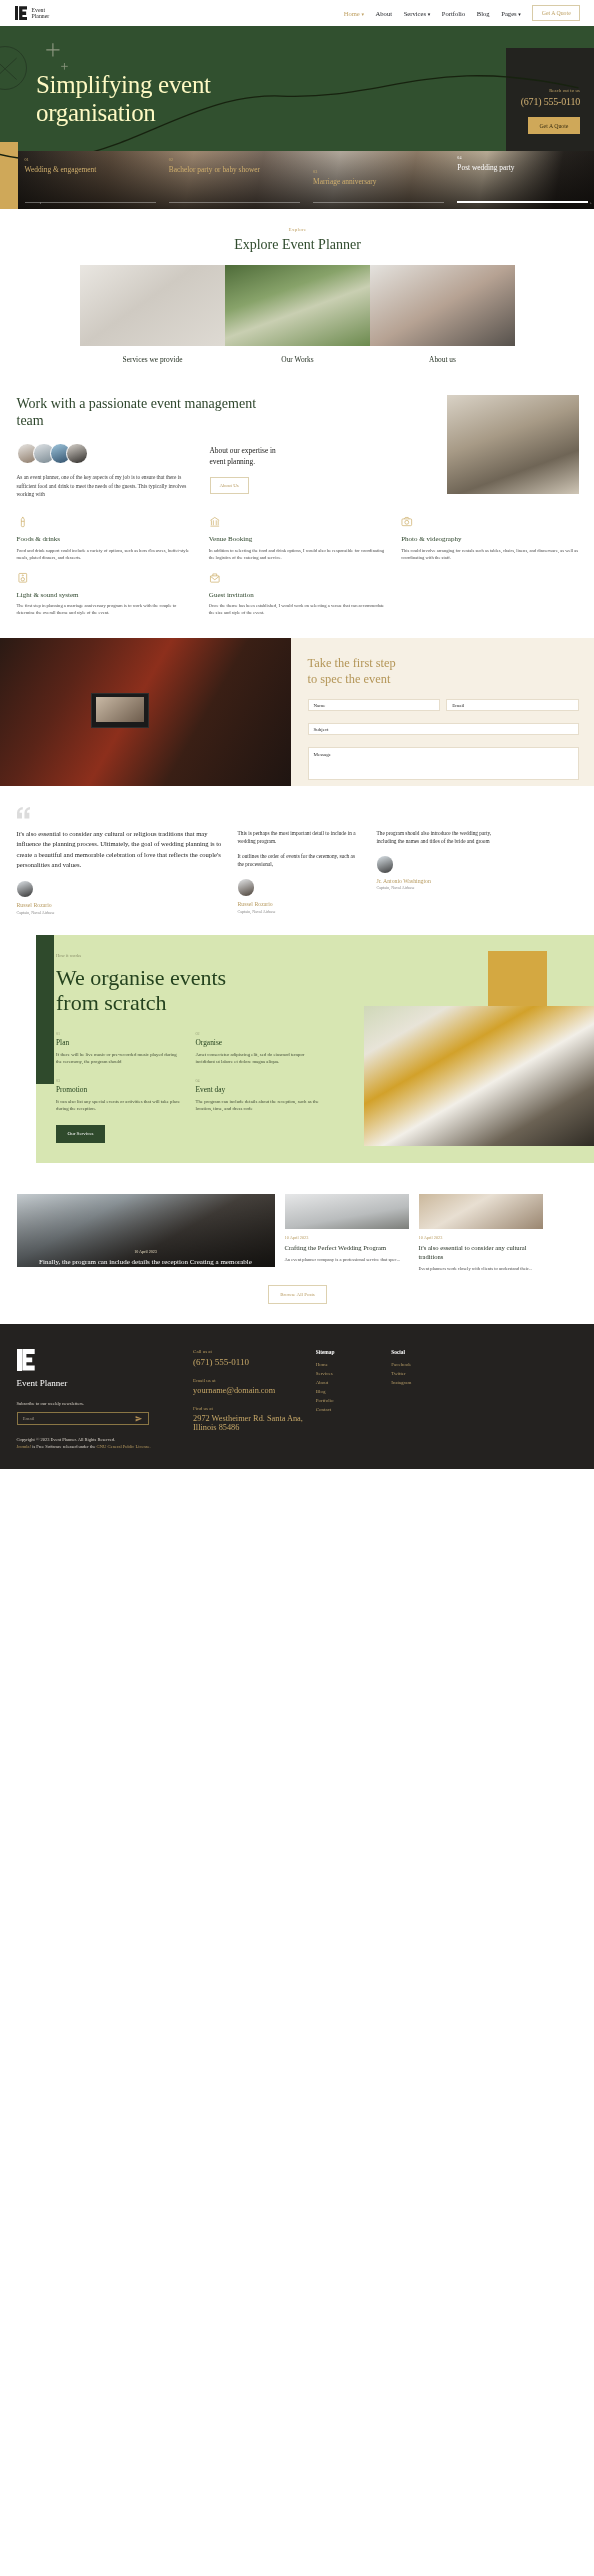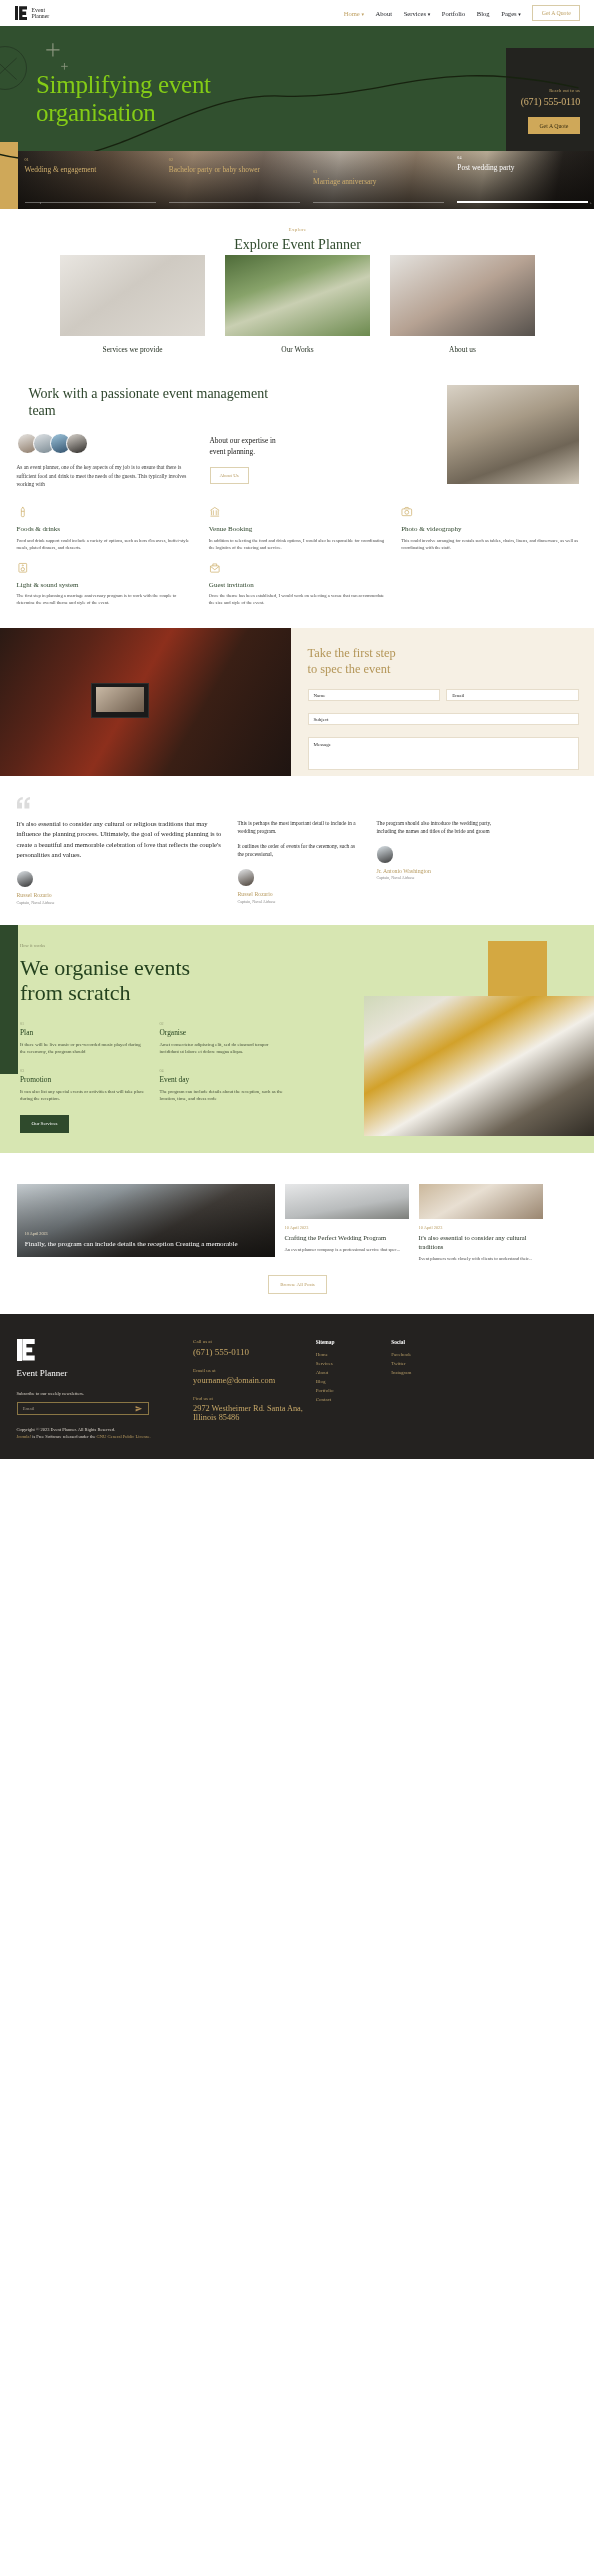--- a/index.html
+++ b/index.html
@@ -43,21 +43,21 @@
     padding: 4.1px 8.3px; white-space: nowrap; background: transparent;
   }
 
   
   .hero { position: relative; background: #31502f; height: 183px; overflow: hidden; }
   .hero-dark-panel { position:absolute; right:0; top:22px; width:89px; height:107px; background:#23231f; }
   .hero-gold-strip { position:absolute; left:0; top:116px; width:18px; height:68px; background:#cfa859; }
   .hero-deco { position:absolute; left:-23px; top:8.3px; width:99px; height:66px; opacity:.55; }
   .hero-wave { position:absolute; left:0; top:33px; width:595px; height:107px; }
   .hero-title {
-    position: absolute; left: 36px; top: 45px; color: #84cc16;
+    position: absolute; left: 36px; top: 45px; color: #fef9c3;
     font-size: 25px; line-height: 28px; font-family: "Liberation Serif", serif;
     font-weight: 400; letter-spacing: -0.3px; z-index: 3;
   }
   .hero-contact { position:absolute; right:15px; top:62px; text-align:right; z-index:4;}
   .reach-label { font-size: 4.5px; color: #c9ab6d; letter-spacing:0.2px; }
   .phone { font-size: 10px; color: #d3b274; margin-top: 2.5px; letter-spacing:-0.2px;}
   .hero-quote-btn {
     margin-top: 10px; background: #cfa859; color: #3a2f12; font-size: 5.8px;
     padding: 5.8px 11.6px; display: inline-block; float: right;
   }
@@ -77,29 +77,29 @@
   .cat.active .bar { background: #fff; height: 1.7px; }
   .arrow-l, .arrow-r { position:absolute; bottom:4.1px; font-size:5px; color:#cfcfcf; z-index:3;}
   .arrow-l{ left:21.5px;} .arrow-r{ right:3.3px;}
 
   
   .explore { padding: 18px 0 21.5px; text-align: center; background:#fff;}
   .eyebrow { font-size: 5px; color: #c0a265; letter-spacing: 0.3px; }
   .sec-title {
     font-size: 14px; color: #2f4a2c; margin-top: 5px; font-family: "Liberation Serif", serif;
   }
-  .explore-grid { display: flex; gap: 20px; justify-content: center; margin-top: 2px; align-items: center; }
+  .explore-grid { display: flex; gap: 0; justify-content: center; margin-top: 12px; align-items: center; }
   .ex-card { width: 145px; }
   .ex-img { width: 145px; height: 81px; }
   .ex-cap { font-size: 7.4px; color: #1f2b1d; margin-top: 8.3px; }
 
   
   .passion { padding: 10px 16.5px 0; position: relative; }
   .passion-title {
-    font-size: 14px; line-height: 17.3px; color: #2d452b; font-family:"Liberation Serif",serif; max-width:248px;margin-left:12px;
+    font-size: 14px; line-height: 17.3px; color: #2d452b; font-family:"Liberation Serif",serif; max-width:248px;
   }
   .passion-row { display: flex; gap: 15px; margin-top: 13.2px; }
   .passion-left { width: 178px; }
   .avatars { display: flex; }
   .avatar { width: 21.5px; height: 21.5px; border-radius: 50%; border: 1.2px solid #fff; margin-left: -5px; }
   .avatar:first-child { margin-left: 0; }
   .passion-body { font-size: 5.3px; line-height: 8.3px; color: #3b3b3b; margin-top: 9px; }
   .passion-mid { width: 78px; padding-top: 3.3px;}
   .passion-sub { font-size: 7.4px; line-height: 10.7px; color: #20201e; }
   .about-btn {
@@ -139,39 +139,39 @@
   .testi-grid { display: flex; gap: 15px; }
   .t1 { width: 206px; } .t2 { width: 124px; } .t3 { width: 124px; }
   .t-big { font-size: 6.6px; line-height: 10.3px; color: #232323; }
   .t-sm { font-size: 5.3px; line-height: 8.3px; color: #2a2a2a; }
   .t-sm + .t-sm { margin-top: 6.6px; }
   .t-av { width: 16.5px; height: 16.5px; border-radius: 50%; margin-top: 10.7px; }
   .t-name { font-size: 5.8px; color: #b79a5f; margin-top: 5px; }
   .t-role { font-size: 4.1px; color: #8a8a8a; margin-top: 1.7px; }
 
   
-  .org { background: #d7e6b2; position: relative; padding: 18px 0 20px 20px; overflow:hidden;}
+  .org { background: #d7e6b2; position: relative; padding: 18px 0 20px 20px; overflow:hidden;margin-left:36px;}
   .org-darkbar { position: absolute; left: 0; top: 0; width: 18px; height: 149px; background: #2f4a2c; }
   .org-gold { position:absolute; right:48px; top:16.5px; width:59px; height:55px; background:#d4a841;}
   .org-eyebrow { font-size: 4.6px; color: #8a8f6a; }
   .org-title { font-size: 22px; line-height: 25.6px; color: #25431f; margin-top: 6.6px; font-family:"Liberation Serif",serif;}
   .org-steps { display: grid; grid-template-columns: 1fr 1fr; gap: 13.2px 15px; width: 264px; margin-top: 15px; }
   .step .n { font-size: 4.1px; color: #9aa37b; }
   .step h5 { font-size: 7.4px; color: #25431f; font-weight: 400; margin-top: 2.5px; font-family:"Liberation Serif",serif;}
   .step p { font-size: 4.8px; line-height: 7px; color: #46513a; margin-top: 3.3px; }
   .org-btn { background: #2f4a2c; color: #fff; font-size: 5px; padding: 6.6px 11.6px; display: inline-block; margin-top: 13.2px; }
   .org-img { position: absolute; right: 0; top: 71px; width: 231px; height: 140px; }
 
   
   .blog { padding: 18px 16.5px 20px; text-align: center; }
   .blog-title { font-size: 14px; color: #2f4a2c; font-family:"Liberation Serif",serif; }
   .blog-grid { display: flex; gap: 10px; margin-top: 13.2px; text-align: left; }
   .b-main { width: 258px; height: 73px; position: relative; overflow:hidden; }
   .b-main .ov { position: absolute; inset: 0; background: linear-gradient(to top, rgba(0,0,0,.55), rgba(0,0,0,.05)); }
-  .b-main .txt { position: absolute; left: 8.3px; right: 8.3px; bottom: 8px; z-index: 2; }
+  .b-main .txt { position: absolute; left: 8.3px; right: 8.3px; bottom: 0; z-index: 2; text-align: center; }
   .b-date-w { font-size: 4.1px; color: #e8dcc0; }
   .b-head-w { font-size: 7px; line-height: 10px; color: #fff; margin-top: 3.3px; font-family:"Liberation Serif",serif;}
   .b-card { width: 124px; }
   .b-thumb { width: 124px; height: 35px; }
   .b-date { font-size: 4.3px; color: #b79a5f; margin-top: 5.8px; }
   .b-head { font-size: 6.6px; line-height: 9px; color: #1f2b1d; margin-top: 3.3px; font-family:"Liberation Serif",serif;}
   .b-exc { font-size: 4.6px; line-height: 7px; color: #4a4a4a; margin-top: 4.1px; }
   .browse { border: 0.8px solid #ddd1b0; color: #b79a5f; font-size: 5px; padding: 5.8px 11.6px; display: inline-block; margin-top: 13.2px; }
 
   

